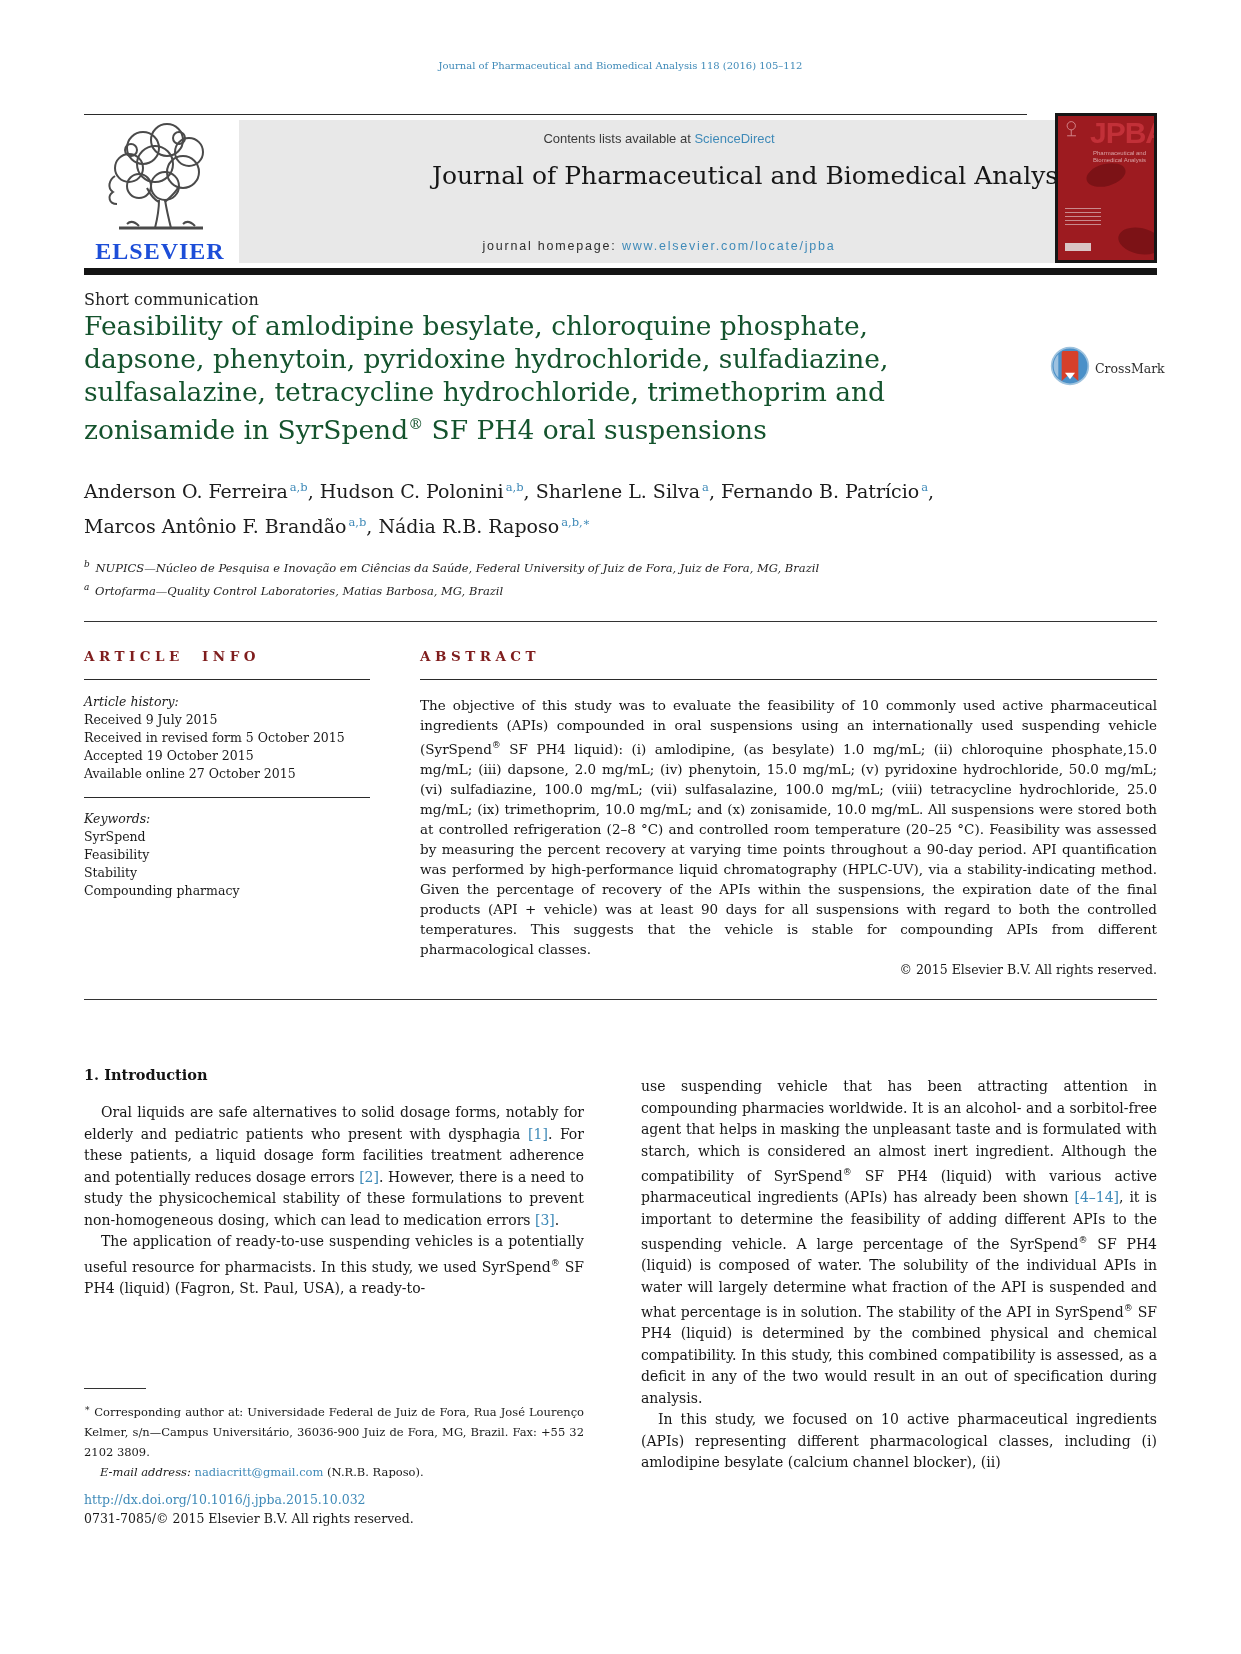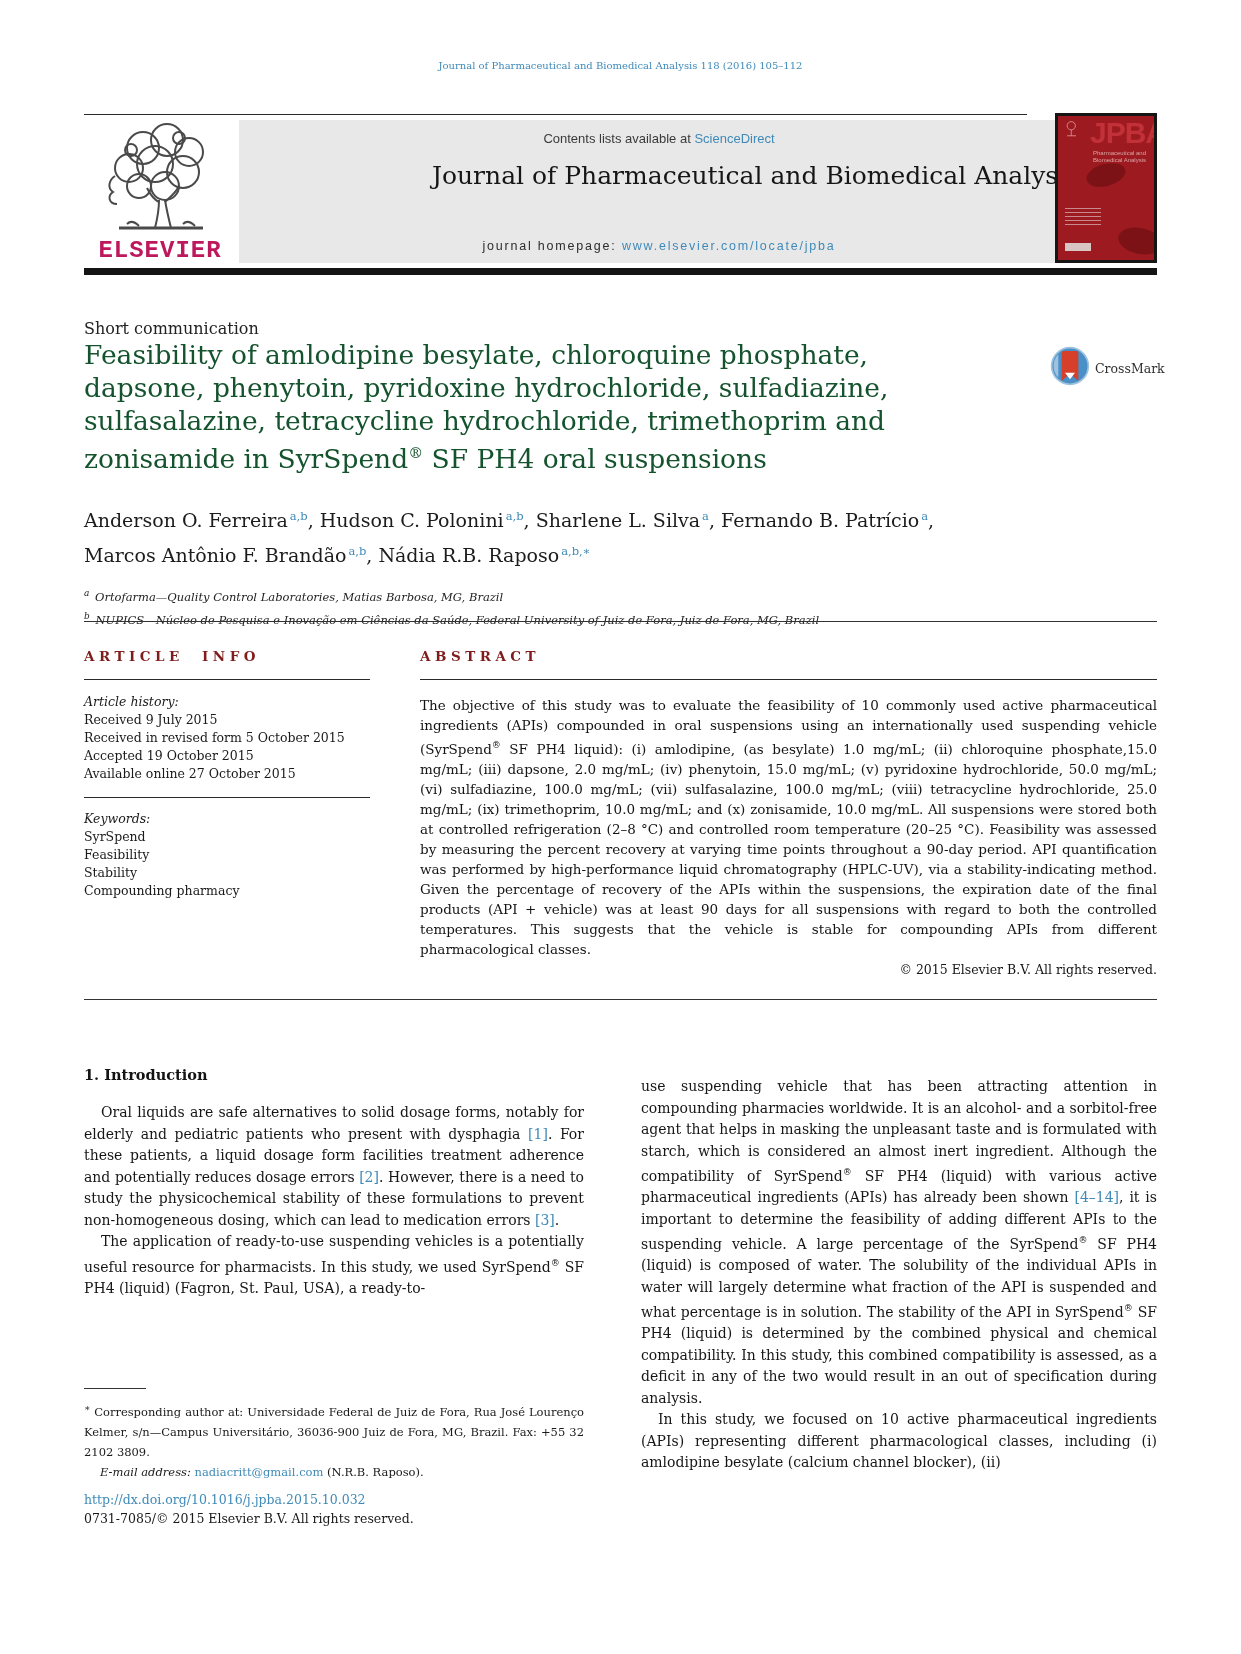--- a/index.html
+++ b/index.html
@@ -8,22 +8,22 @@
   .lnk{color:#3f8ab8;text-decoration:none;}
   .sans{font-family:"Liberation Sans",sans-serif;}
 
   
   .citation{position:absolute;top:60px;left:84px;width:1073px;text-align:center;
             font-size:10px;color:#3f8ab8;}
 
   
   .rule-a{position:absolute;top:114px;left:84px;width:943px;height:1px;background:#2a2a2a;}
   .logo-block{position:absolute;left:84px;top:120px;width:152px;height:146px;text-align:center;}
-  .elsevier-word{font-size:24px;font-weight:bold;color:#be185d;letter-spacing:1px;
-                 line-height:22px;margin-top:0px;font-family:Liberation Mono, monospace;}
+  .elsevier-word{font-size:24px;font-weight:bold;color:#1d4ed8;letter-spacing:1px;
+                 line-height:22px;margin-top:0px;font-family:Liberation Serif, serif;}
   .gray-box{position:absolute;left:239px;top:120px;width:840px;height:143px;background:#e8e8e8;}
   .contents-line{margin-top:11px;text-align:center;font-size:13px;color:#3a3a3a;}
   .masthead-title{text-align:right;margin-top:15px;font-size:25px;color:#161616;}
   .homepage-line{position:absolute;bottom:10px;left:0;width:100%;text-align:center;
                  font-size:12.5px;letter-spacing:1.8px;color:#2c2c2c;}
   .cover{position:absolute;left:1055px;top:113px;width:102px;height:150px;background:#9d1b20;
          border:3px solid #161616;box-sizing:border-box;overflow:hidden;}
   .cover-big{position:absolute;top:0px;right:-12px;font-size:30px;font-weight:bold;color:#c23038;
              letter-spacing:-1px;font-family:"Liberation Sans",sans-serif;}
   .cover-caption{position:absolute;top:34px;right:3px;width:58px;font-size:6px;line-height:7px;
@@ -31,21 +31,21 @@
   .cover-lines{position:absolute;left:7px;top:92px;width:36px;height:20px;
                background:repeating-linear-gradient(#c98a8d 0 1px,transparent 1px 4px);}
   .cover-mark{position:absolute;left:7px;bottom:9px;width:26px;height:8px;background:#d9c4c4;}
   .cover-shape1{position:absolute;left:28px;top:48px;width:40px;height:22px;background:#7c1216;
                 border-radius:50%;transform:rotate(-15deg);}
   .cover-shape2{position:absolute;right:-8px;bottom:6px;width:44px;height:26px;background:#7c1216;
                 border-radius:50%;transform:rotate(12deg);}
   .black-bar{position:absolute;top:268px;left:84px;width:1073px;height:7px;background:#141414;}
 
   
-  .article-head{position:absolute;left:84px;top:319px;width:1073px;}
+  .article-head{position:absolute;left:84px;top:290px;width:1073px;}
   .comm-label{font-size:16px;color:#222;}
   .paper-title{width:905px;font-size:26.5px;line-height:33px;color:#14532d;}
   .paper-title sup.reg{font-size:15px;}
   .crossmark{position:absolute;left:1050px;top:346px;display:flex;align-items:center;gap:5px;}
   .crossmark-label{font-size:12.5px;color:#2f2f2f;}
   .authors{margin-top:26px;font-size:19px;line-height:31px;color:#1c1c1c;}
   .asup{color:#3f8ab8;font-size:11.5px;vertical-align:7px;margin-left:2px;font-style:normal;}
   .affils{margin-top:13px;font-size:11.5px;line-height:19px;font-style:italic;color:#222;}
   .affil-marker{font-size:9px;margin-right:2px;}
 
@@ -154,22 +154,22 @@
   <div class="black-bar"></div>
 
   <div class="article-head">
     <div class="comm-label">Short communication</div>
     <div class="paper-title">Feasibility of amlodipine besylate, chloroquine phosphate, dapsone, phenytoin, pyridoxine hydrochloride, sulfadiazine, sulfasalazine, tetracycline hydrochloride, trimethoprim and zonisamide in SyrSpend<sup class="reg">®</sup> SF PH4 oral suspensions</div>
     <div class="authors">
       <div><span>Anderson O. Ferreira<sup class="asup">a,b</sup></span>, <span>Hudson C. Polonini<sup class="asup">a,b</sup></span>, <span>Sharlene L. Silva<sup class="asup">a</sup></span>, <span>Fernando B. Patrício<sup class="asup">a</sup></span>, </div>
       <div><span>Marcos Antônio F. Brandão<sup class="asup">a,b</sup></span>, <span>Nádia R.B. Raposo<sup class="asup">a,b,∗</sup></span></div>
     </div>
     <div class="affils">
+        <div class="affil"><sup class="affil-marker">b</sup> NUPICS—Núcleo de Pesquisa e Inovação em Ciências da Saúde, Federal University of Juiz de Fora, Juiz de Fora, MG, Brazil</div>
         <div class="affil"><sup class="affil-marker">a</sup> Ortofarma—Quality Control Laboratories, Matias Barbosa, MG, Brazil</div>
-        <div class="affil"><sup class="affil-marker">b</sup> NUPICS—Núcleo de Pesquisa e Inovação em Ciências da Saúde, Federal University of Juiz de Fora, Juiz de Fora, MG, Brazil</div>
       </div>
   </div>
 
   <div class="crossmark">
     <span>
       <svg width="40" height="40" viewBox="0 0 48 48">
         <circle cx="24" cy="24" r="22" fill="#4a90c8"></circle>
         <circle cx="24" cy="24" r="22" fill="none" stroke="#9fc3de" stroke-width="2"></circle>
         <path d="M10 10 A20 20 0 0 0 10 38 Z" fill="#d7e5f0" opacity="0.6"></path>
         <path d="M16 6 h16 a2 2 0 0 1 2 2 v34 l-10 -9 -10 9 v-34 a2 2 0 0 1 2 -2 Z" fill="#d6402a"></path>

